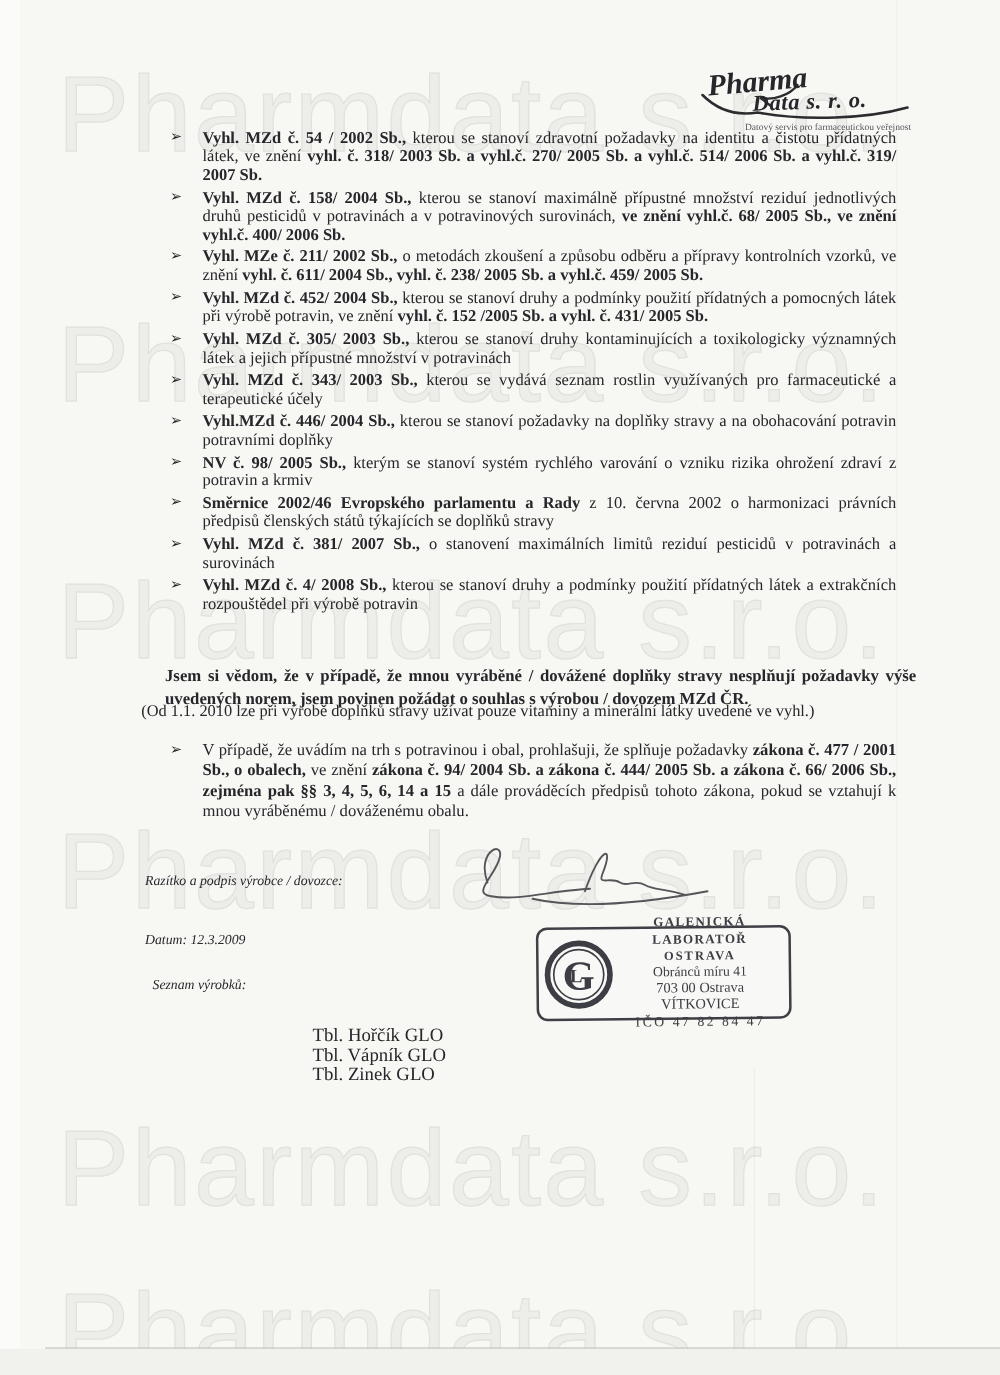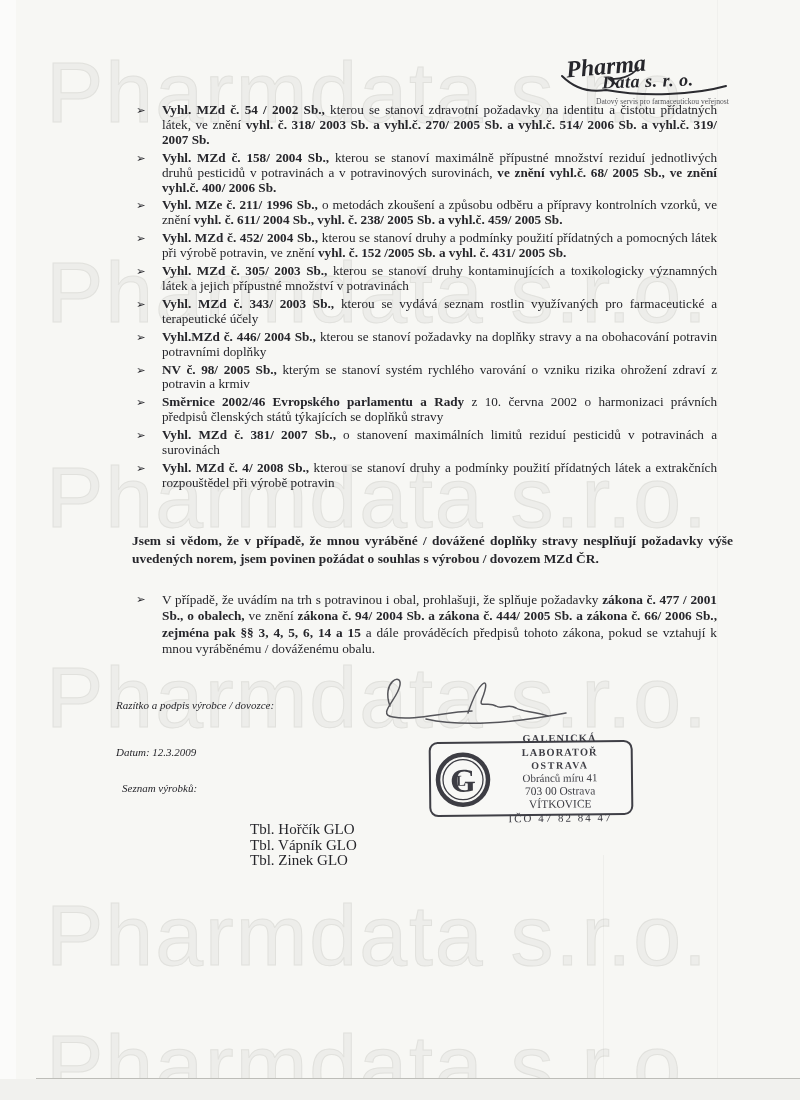--- a/index.html
+++ b/index.html
@@ -79,33 +79,34 @@
       <path d="M86 12 C80 20 66 25 56 22 L65 29" fill="none" stroke="#2b2b30" stroke-width="1.8" stroke-linecap="round"></path>
     </svg>
     <span class="logo-pharma">Pharma</span>
     <span class="logo-data">Data s. r. o.</span>
     <div class="logo-tagline">Datový servis pro farmaceutickou veřejnost</div>
   </div>
 
   <div class="reg-list">
       <div class="reg-item"><span class="marker">➢</span><span><span class="b">Vyhl. MZd č. 54 / 2002 Sb.,</span><span> kterou se stanoví zdravotní požadavky na identitu a čistotu přídatných látek, ve znění </span><span class="b">vyhl. č. 318/ 2003 Sb. a vyhl.č. 270/ 2005 Sb. a vyhl.č. 514/ 2006 Sb. a vyhl.č. 319/ 2007 Sb.</span></span></div>
       <div class="reg-item"><span class="marker">➢</span><span><span class="b">Vyhl. MZd č. 158/ 2004 Sb.,</span><span> kterou se stanoví maximálně přípustné množství reziduí jednotlivých druhů pesticidů v potravinách a v potravinových surovinách, </span><span class="b">ve znění vyhl.č. 68/ 2005 Sb., ve znění vyhl.č. 400/ 2006 Sb.</span></span></div>
-      <div class="reg-item"><span class="marker">➢</span><span><span class="b">Vyhl. MZe č. 211/ 1996 Sb.,</span><span> o metodách zkoušení a způsobu odběru a přípravy kontrolních vzorků, ve znění </span><span class="b">vyhl. č. 611/ 2004 Sb., vyhl. č. 238/ 2005 Sb. a vyhl.č. 459/ 2005 Sb.</span></span></div>
+      <div class="reg-item"><span class="marker">➢</span><span><span class="b">Vyhl. MZe č. 211/ 2002 Sb.,</span><span> o metodách zkoušení a způsobu odběru a přípravy kontrolních vzorků, ve znění </span><span class="b">vyhl. č. 611/ 2004 Sb., vyhl. č. 238/ 2005 Sb. a vyhl.č. 459/ 2005 Sb.</span></span></div>
       <div class="reg-item"><span class="marker">➢</span><span><span class="b">Vyhl. MZd č. 452/ 2004 Sb.,</span><span> kterou se stanoví druhy a podmínky použití přídatných a pomocných látek při výrobě potravin, ve znění </span><span class="b">vyhl. č. 152 /2005 Sb. a vyhl. č. 431/ 2005 Sb.</span></span></div>
       <div class="reg-item"><span class="marker">➢</span><span><span class="b">Vyhl. MZd č. 305/ 2003 Sb.,</span><span> kterou se stanoví druhy kontaminujících a toxikologicky významných látek a jejich přípustné množství v potravinách</span></span></div>
       <div class="reg-item"><span class="marker">➢</span><span><span class="b">Vyhl. MZd č. 343/ 2003 Sb.,</span><span> kterou se vydává seznam rostlin využívaných pro farmaceutické a terapeutické účely</span></span></div>
       <div class="reg-item"><span class="marker">➢</span><span><span class="b">Vyhl.MZd č. 446/ 2004 Sb.,</span><span> kterou se stanoví požadavky na doplňky stravy a na obohacování potravin potravními doplňky</span></span></div>
       <div class="reg-item"><span class="marker">➢</span><span><span class="b">NV č. 98/ 2005 Sb.,</span><span> kterým se stanoví systém rychlého varování o vzniku rizika ohrožení zdraví z potravin a krmiv</span></span></div>
       <div class="reg-item"><span class="marker">➢</span><span><span class="b">Směrnice 2002/46 Evropského parlamentu a Rady</span><span> z 10. června 2002 o harmonizaci právních předpisů členských států týkajících se doplňků stravy</span></span></div>
       <div class="reg-item"><span class="marker">➢</span><span><span class="b">Vyhl. MZd č. 381/ 2007 Sb.,</span><span> o stanovení maximálních limitů reziduí pesticidů v potravinách a surovinách</span></span></div>
       <div class="reg-item"><span class="marker">➢</span><span><span class="b">Vyhl. MZd č. 4/ 2008 Sb.,</span><span> kterou se stanoví druhy a podmínky použití přídatných látek a extrakčních rozpouštědel při výrobě potravin</span></span></div>
     </div>
 
   <p class="decl">Jsem si vědom, že v případě, že mnou vyráběné / dovážené doplňky stravy nesplňují požadavky výše uvedených norem, jsem povinen požádat o souhlas s výrobou / dovozem MZd ČR.</p>
 
+  <p class="note">(Od 1.1. 2010 lze při výrobě doplňků stravy užívat pouze vitaminy a minerální látky uvedené ve vyhl.)</p>
 
   <div class="pack">
     <span class="marker">➢</span>
     <div class="ptext"><span>V případě, že uvádím na trh s potravinou i obal, prohlašuji, že splňuje požadavky </span><span class="b">zákona č. 477 / 2001 Sb., o obalech,</span><span> ve znění </span><span class="b">zákona č. 94/ 2004 Sb. a zákona č. 444/ 2005 Sb. a zákona č. 66/ 2006 Sb., zejména pak §§ 3, 4, 5, 6, 14 a 15</span><span> a dále prováděcích předpisů tohoto zákona, pokud se vztahují k mnou vyráběnému / dováženému obalu.</span></div>
   </div>
 
   <div class="lbl lbl-razitko">Razítko a podpis výrobce / dovozce:</div>
   <div class="lbl lbl-datum">
     <span>Datum:</span>
     <span>12.3.2009</span>

